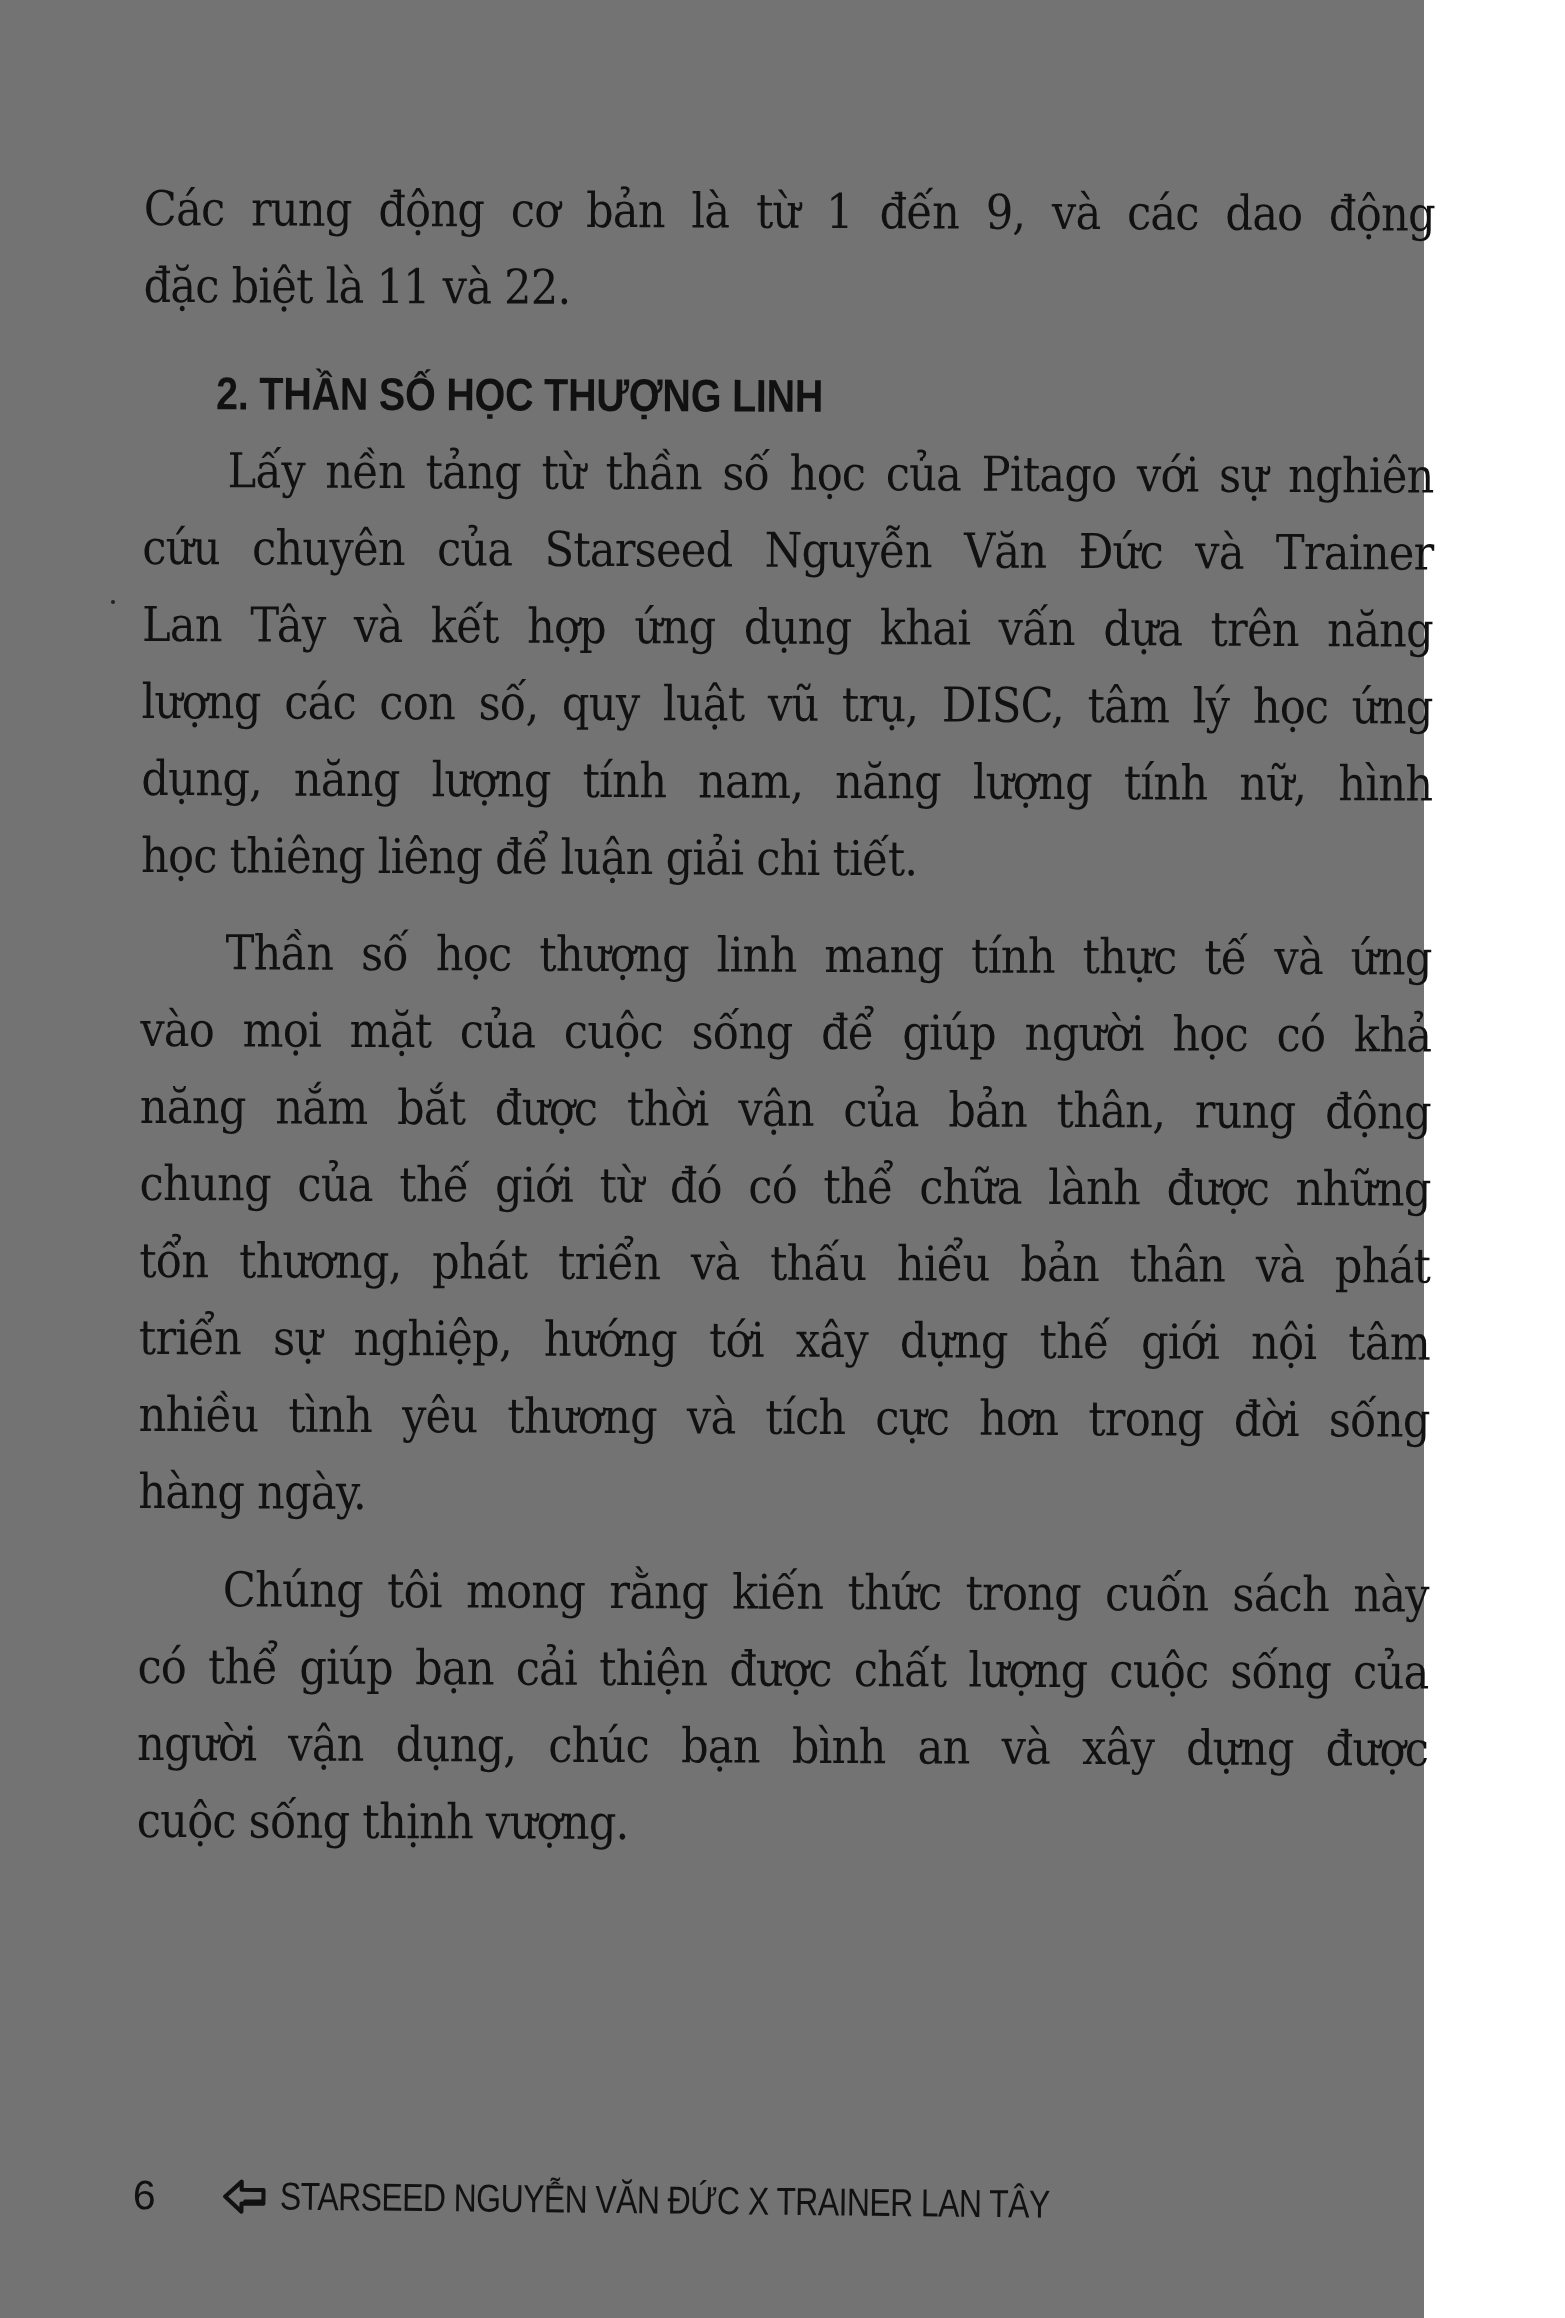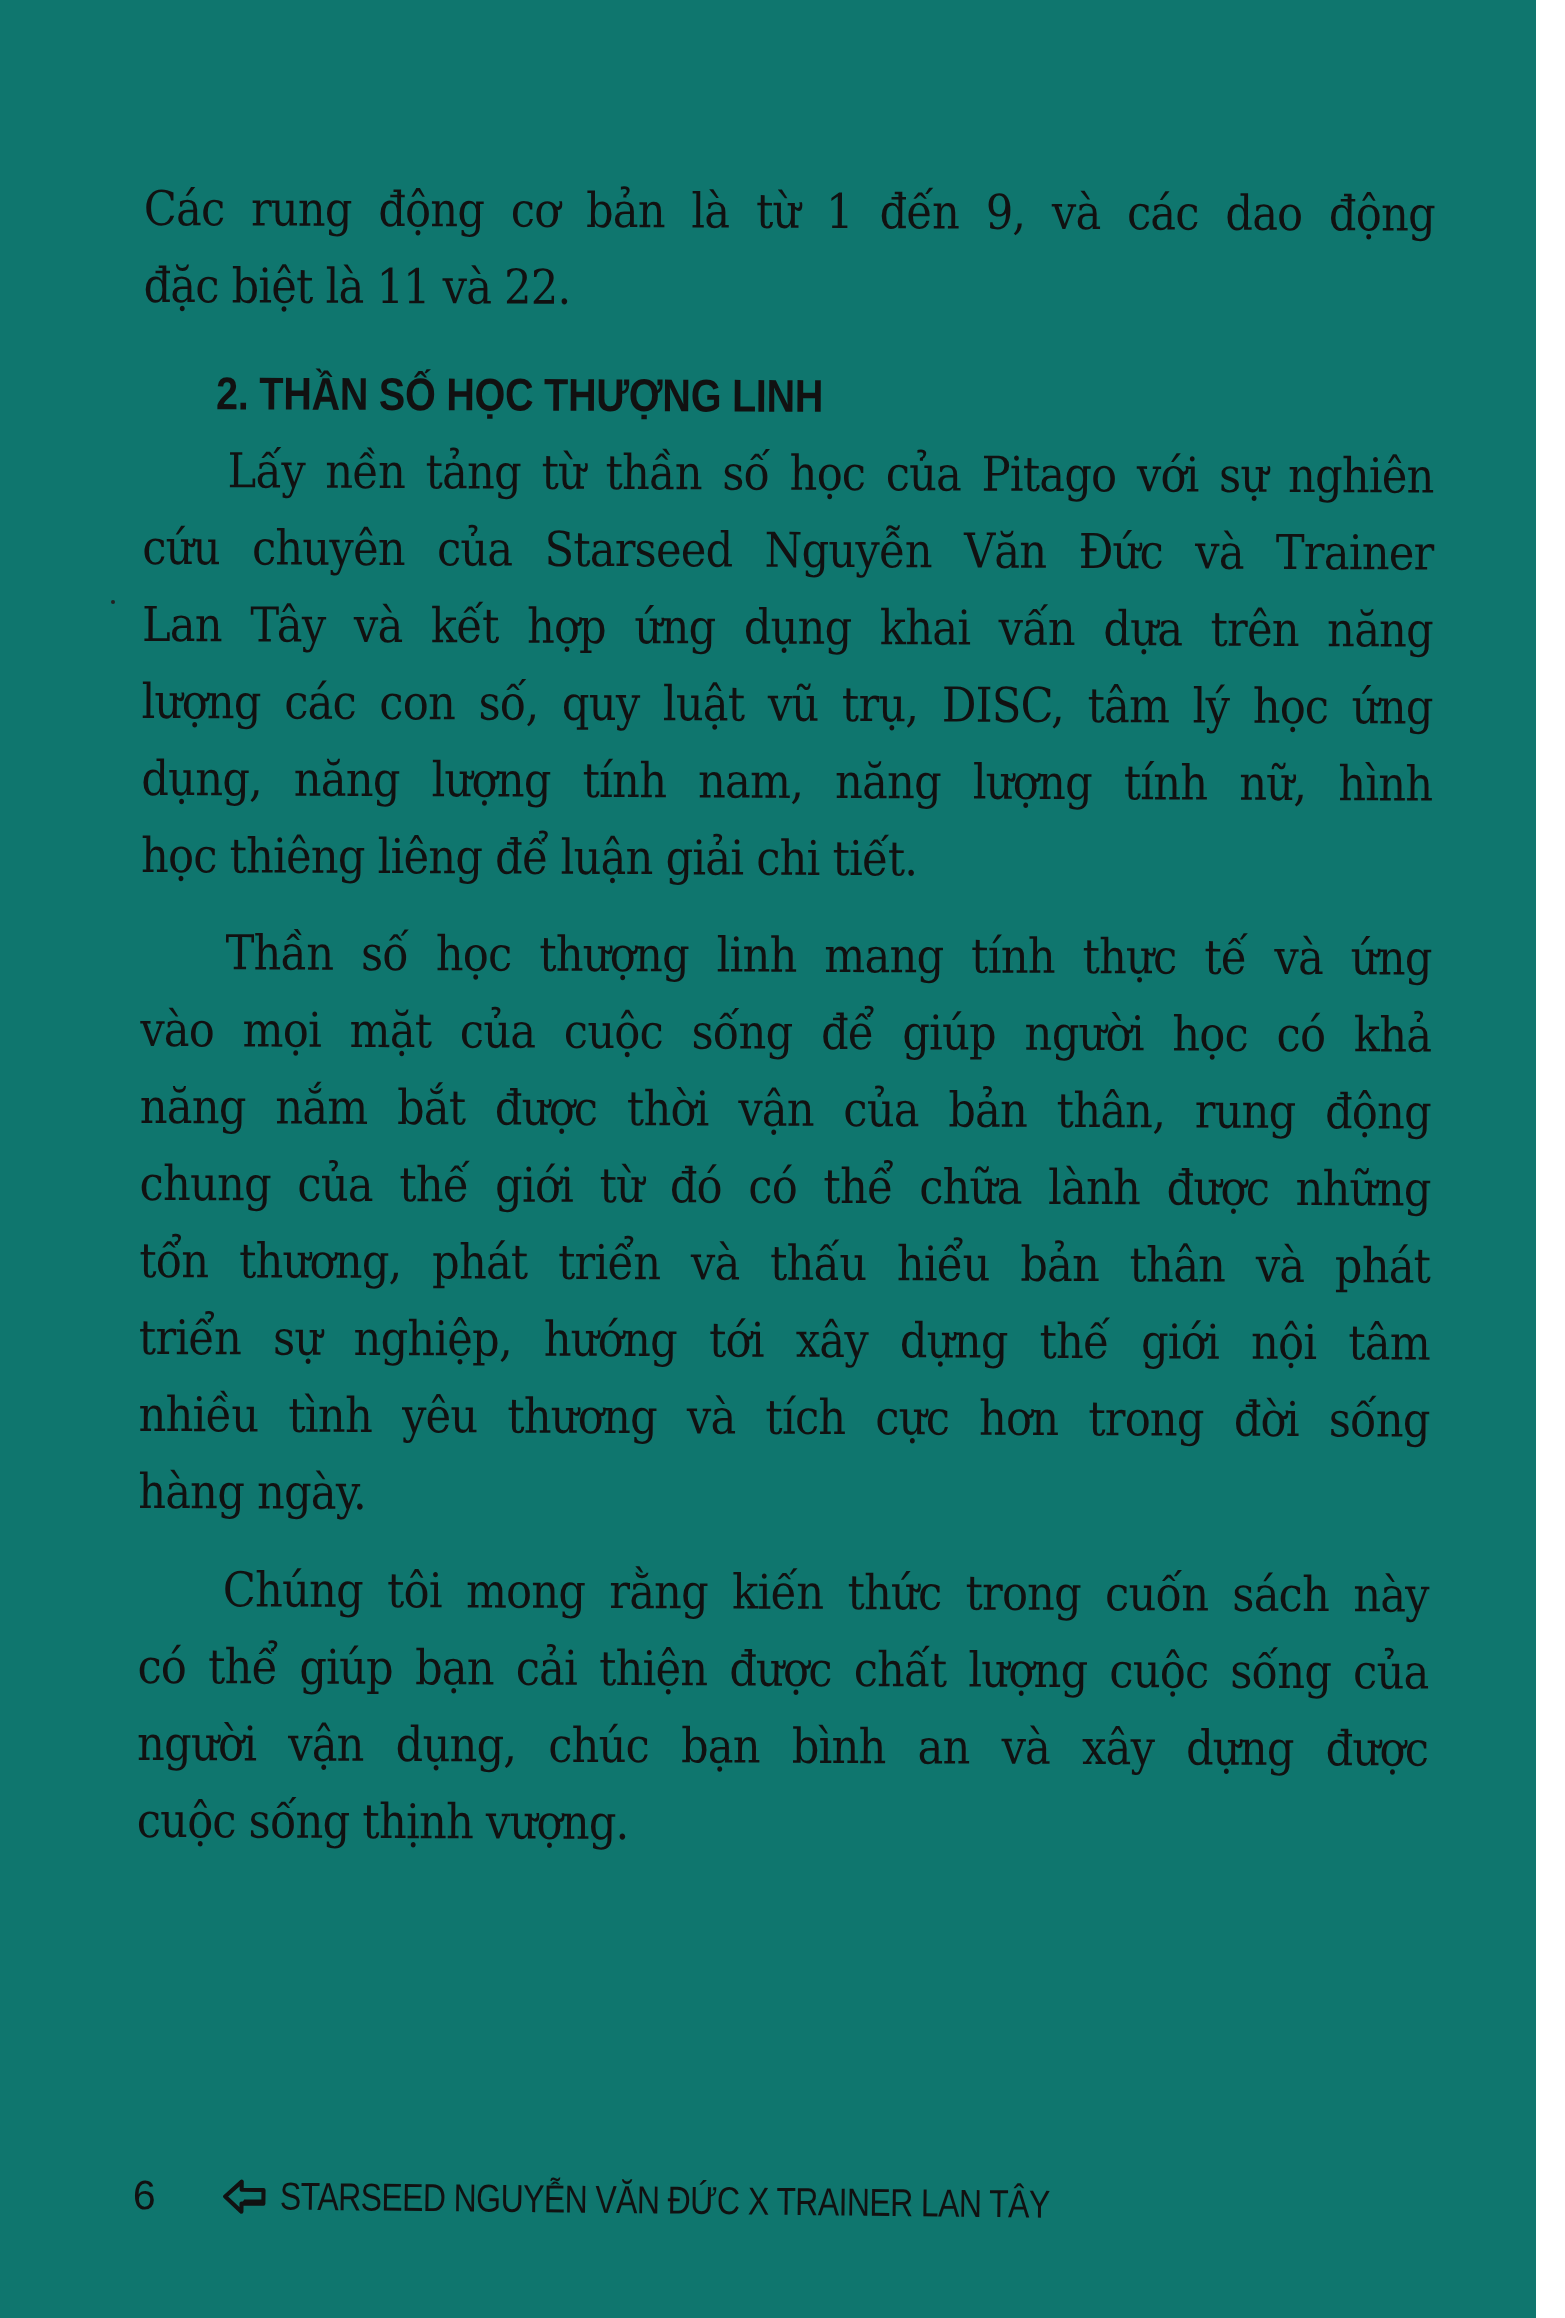--- a/index.html
+++ b/index.html
@@ -11,23 +11,23 @@
     width: 1566px;
     height: 2319px;
     position: relative;
     overflow: hidden;
     font-family: "DejaVu Serif", "Liberation Serif", serif;
     color: #111111;
   }
   .page {
     position: absolute;
     left: 0; top: 0;
-    width: 1536px;
+    width: 1424px;
     height: 2319px;
-    background: #0f766e;
+    background: #737373;
   }
   .content {
     position: absolute;
     left: 144px;
     top: 170px;
     width: 1291px;
     transform: rotate(0.25deg);
     transform-origin: left top;
   }
   .line {

